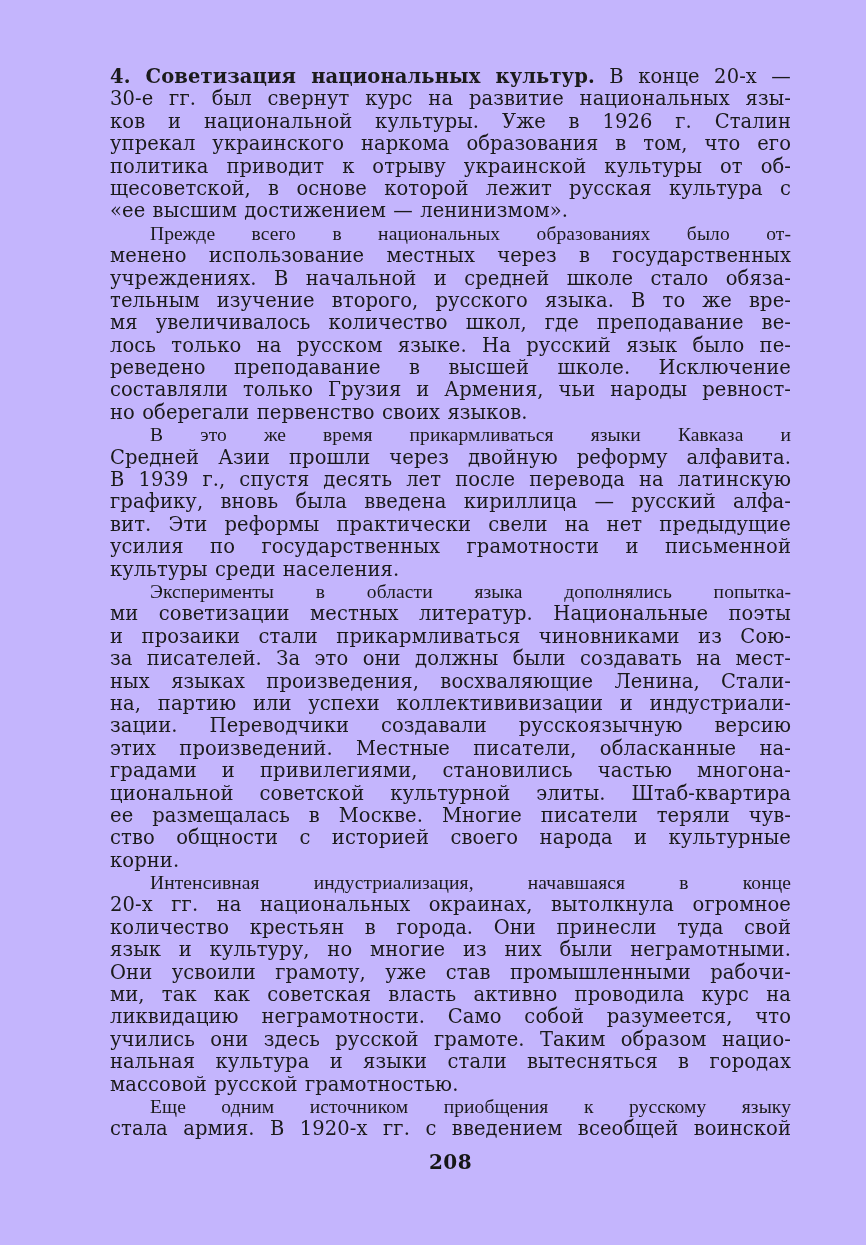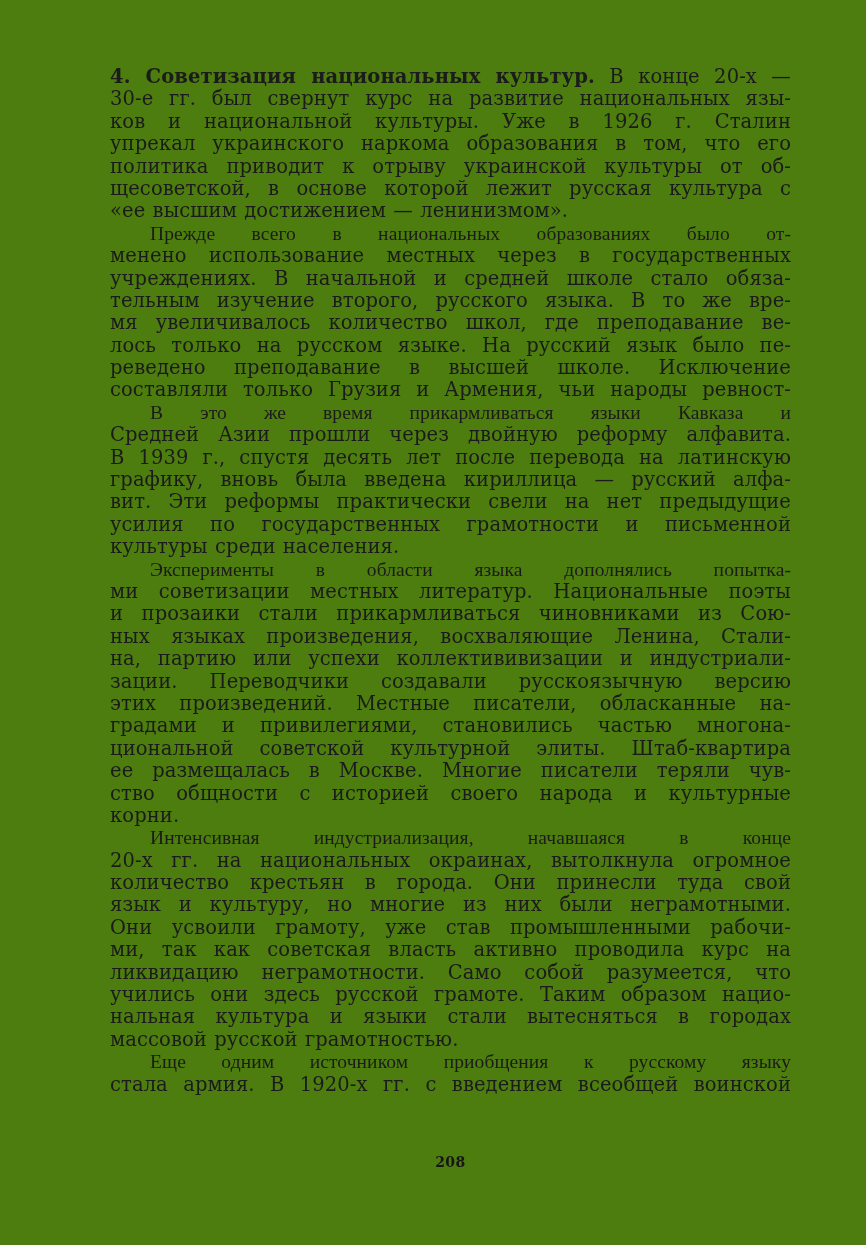--- a/index.html
+++ b/index.html
@@ -9,21 +9,21 @@
   body {
     width: 866px;
     height: 1245px;
     background: #ffffff;
     font-family: "DejaVu Serif", "Liberation Serif", serif;
   }
   .page {
     position: relative;
     width: 866px;
     height: 1245px;
-    background: #4d7c0f;
+    background: #c4b5fd;
     overflow: hidden;
     color: #1b1b1b;
   }
   .text-column {
     position: absolute;
     left: 110px;
     top: 66px;
     width: 681px;
   }
   .paragraph {
@@ -50,21 +50,21 @@
   }
   .lead-bold {
     font-weight: bold;
   }
   .page-number {
     position: absolute;
     top: 1150px;
     left: 110px;
     width: 681px;
     text-align: center;
-    font-size: 14px;
+    font-size: 20px;
     line-height: 24px;
     font-weight: bold;
     letter-spacing: 0.5px;
     color: #161616;
   }
 </style>
 </head>
 <body>
 
 <div class="page">
@@ -80,34 +80,36 @@
       </div>
       <div class="paragraph">
         <div class="line indent">Прежде всего в национальных образованиях было от-</div>
         <div class="line">менено использование местных через в государственных</div>
         <div class="line">учреждениях. В начальной и средней школе стало обяза-</div>
         <div class="line">тельным изучение второго, русского языка. В то же вре-</div>
         <div class="line">мя увеличивалось количество школ, где преподавание ве-</div>
         <div class="line">лось только на русском языке. На русский язык было пе-</div>
         <div class="line">реведено преподавание в высшей школе. Исключение</div>
         <div class="line">составляли только Грузия и Армения, чьи народы ревност-</div>
+        <div class="line last">но оберегали первенство своих языков.</div>
       </div>
       <div class="paragraph">
         <div class="line indent">В это же время прикармливаться языки Кавказа и</div>
         <div class="line">Средней Азии прошли через двойную реформу алфавита.</div>
         <div class="line">В 1939 г., спустя десять лет после перевода на латинскую</div>
         <div class="line">графику, вновь была введена кириллица — русский алфа-</div>
         <div class="line">вит. Эти реформы практически свели на нет предыдущие</div>
         <div class="line">усилия по государственных грамотности и письменной</div>
         <div class="line last">культуры среди населения.</div>
       </div>
       <div class="paragraph">
         <div class="line indent">Эксперименты в области языка дополнялись попытка-</div>
         <div class="line">ми советизации местных литератур. Национальные поэты</div>
         <div class="line">и прозаики стали прикармливаться чиновниками из Сою-</div>
+        <div class="line">за писателей. За это они должны были создавать на мест-</div>
         <div class="line">ных языках произведения, восхваляющие Ленина, Стали-</div>
         <div class="line">на, партию или успехи коллектививизации и индустриали-</div>
         <div class="line">зации. Переводчики создавали русскоязычную версию</div>
         <div class="line">этих произведений. Местные писатели, обласканные на-</div>
         <div class="line">градами и привилегиями, становились частью многона-</div>
         <div class="line">циональной советской культурной элиты. Штаб-квартира</div>
         <div class="line">ее размещалась в Москве. Многие писатели теряли чув-</div>
         <div class="line">ство общности с историей своего народа и культурные</div>
         <div class="line last">корни.</div>
       </div>

